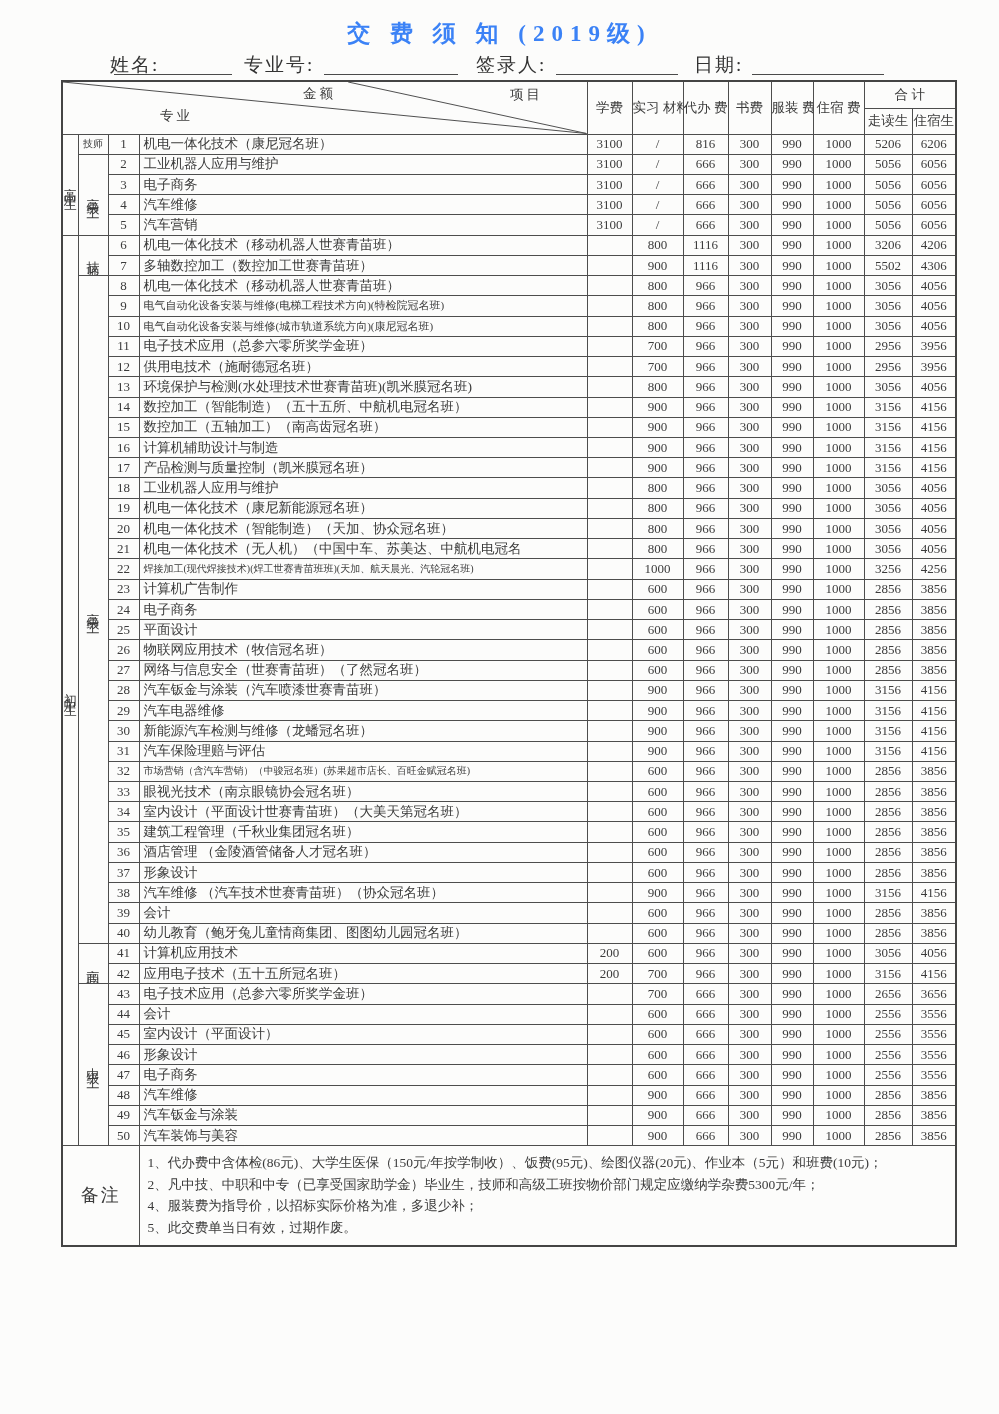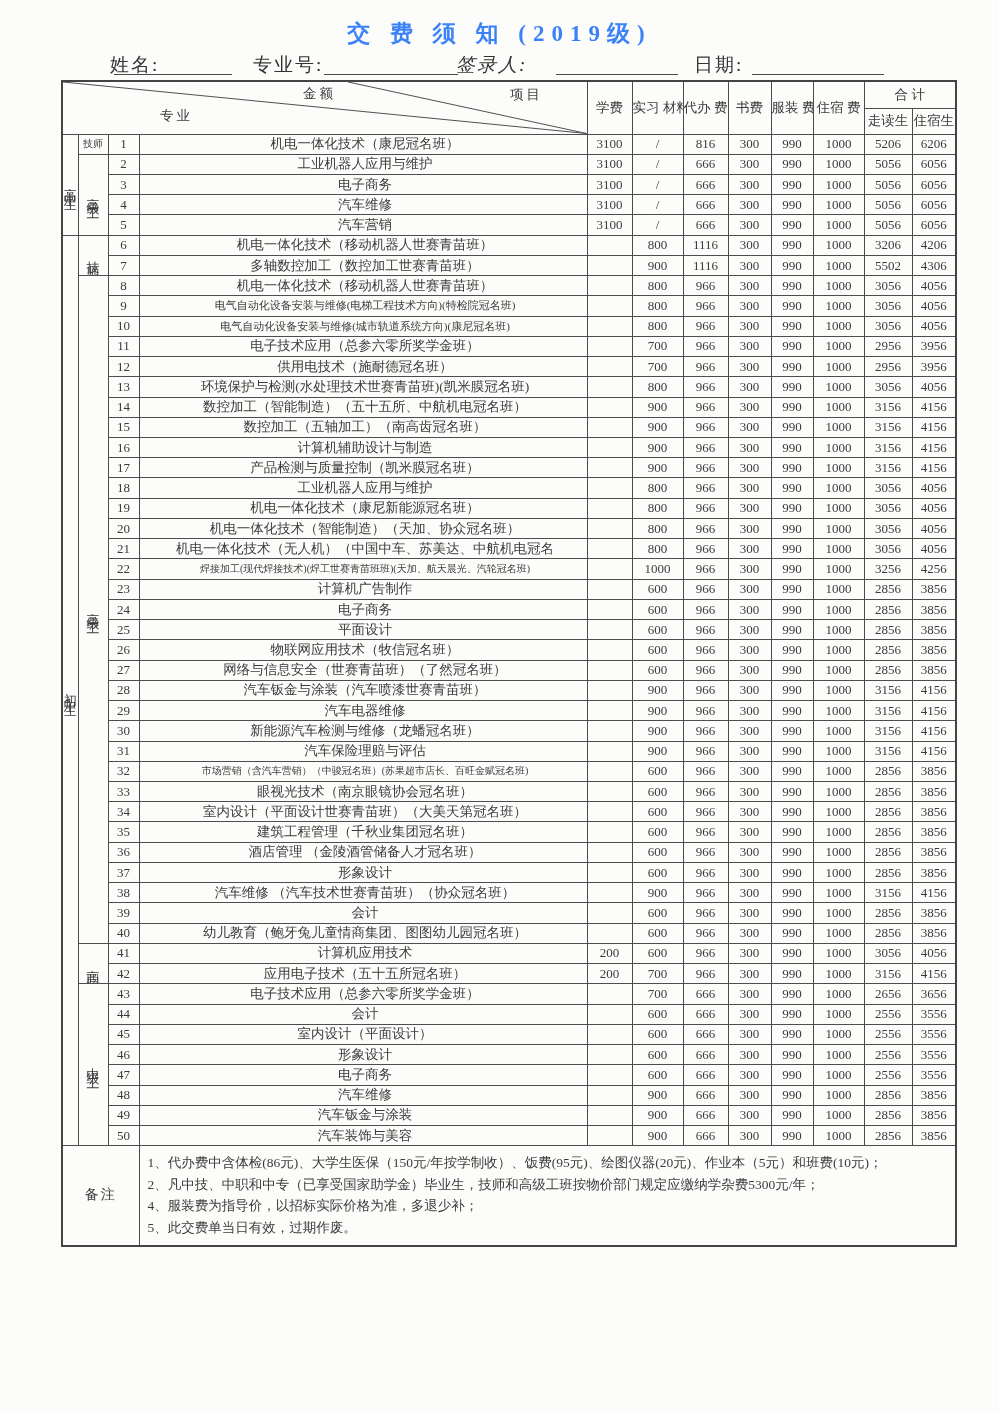--- a/index.html
+++ b/index.html
@@ -13,22 +13,22 @@
   }
   .title{
     position:absolute;top:18px;left:0;width:100%;
     text-align:center;font-size:23px;font-weight:bold;
     letter-spacing:7px;color:#3b82f6;
   }
   .form-line{position:absolute;top:52px;left:0;width:100%;height:26px;font-size:19px;color:#333;}
   .form-line .flabel{position:absolute;top:0;letter-spacing:2px;}
   .form-line .blank{position:absolute;top:0;height:22px;border-bottom:1.5px solid #4a4a4a;}
   .lbl-name{left:66px;margin-left:44px;}   .bl-name{left:114px;width:118px;}
-  .lbl-major{left:253px;} .bl-major{left:324px;width:134px;}
-  .lbl-signer{left:456px;font-style:italic;}.bl-signer{left:556px;width:122px;}
+  .lbl-major{left:244px;} .bl-major{left:324px;width:134px;}
+  .lbl-signer{left:476px;}.bl-signer{left:556px;width:122px;}
   .lbl-date{left:694px;}  .bl-date{left:752px;width:132px;}
 
   table.fee-table{
     position:absolute;left:61px;top:80px;
     width:894px;
     border-collapse:collapse;table-layout:fixed;
     font-size:13.5px;color:#3b3b3b;
   }
   .fee-table th,.fee-table td{
     border:1px solid #4d4d4d;
@@ -40,29 +40,29 @@
   tr.hdr1{height:27px;} tr.hdr2{height:26px;}
   th.corner{position:relative;padding:0;}
   th.corner svg{position:absolute;left:0;top:0;width:100%;height:100%;}
   th.corner .clab{position:absolute;font-size:13.5px;letter-spacing:3px;color:#3b3b3b;}
   .c-major{left:82px;top:26px;margin-left:15px;}
   .c-amount{left:240px;top:4px;}
   .c-item{left:447px;top:5px;}
 
   tbody.main tr{height:20.24px;}
   td.num,td.rowno{text-align:center;font-size:13px;font-family:"Liberation Serif","DejaVu Serif",serif;}
-  td.name{text-align:center;padding-left:4px;font-size:13.5px;}
+  td.name{text-align:left;padding-left:4px;font-size:13.5px;}
   td.name.sm{font-size:11px;}
   td.name.xs{font-size:10px;}
   td.gcell{text-align:center;vertical-align:middle;font-size:13px;color:#3b3b3b;white-space:normal;}
   td.gcell.vtext{writing-mode:vertical-lr;text-orientation:upright;letter-spacing:0.38em;line-height:1;}
   td.gcell.htext{font-size:10px;letter-spacing:0;}
 
   tr.notes-row{height:100px;}
-  td.notes-label{text-align:center;vertical-align:middle;font-size:14px;letter-spacing:2px;white-space:normal;font-family:Liberation Mono, monospace;}
+  td.notes-label{text-align:center;vertical-align:middle;font-size:18px;letter-spacing:2px;white-space:normal;font-family:Liberation Mono, monospace;}
   td.notes-text{vertical-align:middle;padding:4px 6px 4px 8px;white-space:normal;}
   td.notes-text .nline{font-size:13.5px;line-height:1.62;color:#3b3b3b;}
 </style>
 </head>
 <body>
 
 <div class="page">
   <div class="title">交 费 须 知 (2019级)</div>
 
   <div class="form-line">

